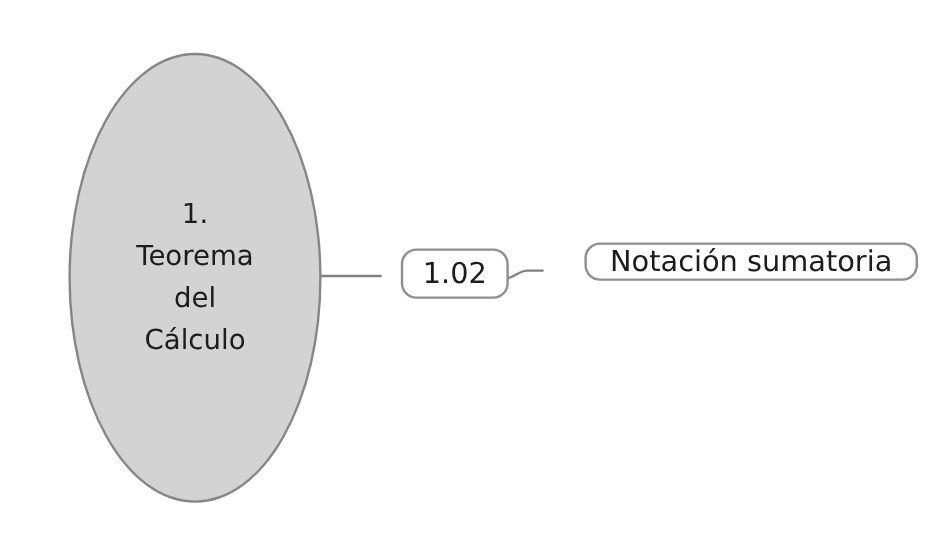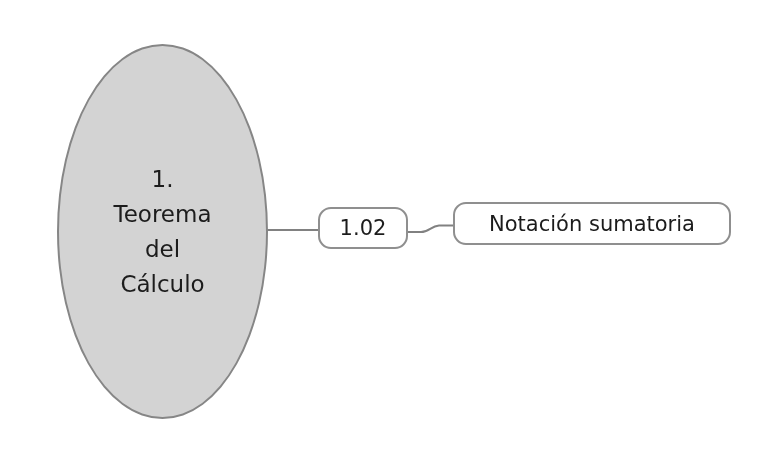--- a/index.html
+++ b/index.html
@@ -52,35 +52,36 @@
   .node {
     position: absolute;
     box-sizing: border-box;
     background: var(--node-fill, #ffffff);
     border: 2px solid var(--node-border, #8f8f8f);
     border-radius: 13px;
     display: flex;
     align-items: center;
     justify-content: center;
     color: var(--text, #1c1c1c);
-    font-size: 21px;
+    font-size: 24px;
     white-space: nowrap;
     user-select: none;
+    margin-left: 16px;
   }
   .node-id {
     left: 318px;
     top: 207px;
     width: 90px;
     height: 42px;
   }
   .node-topic {
-    left: 453px;
+    left: 471px;
     top: 202px;
     width: 278px;
-    height: 43px;
+    height: 32px;
   }
 </style>
 </head>
 <body>
 
 <div class="canvas">
 
   <svg class="connectors" width="778" height="459" viewBox="0 0 778 459" xmlns="http://www.w3.org/2000/svg">
     <path d="M 262 230 H 318"></path>
     <path d="M 408 232 H 421 C 429 232 431 226 439 225.5 H 453"></path>

